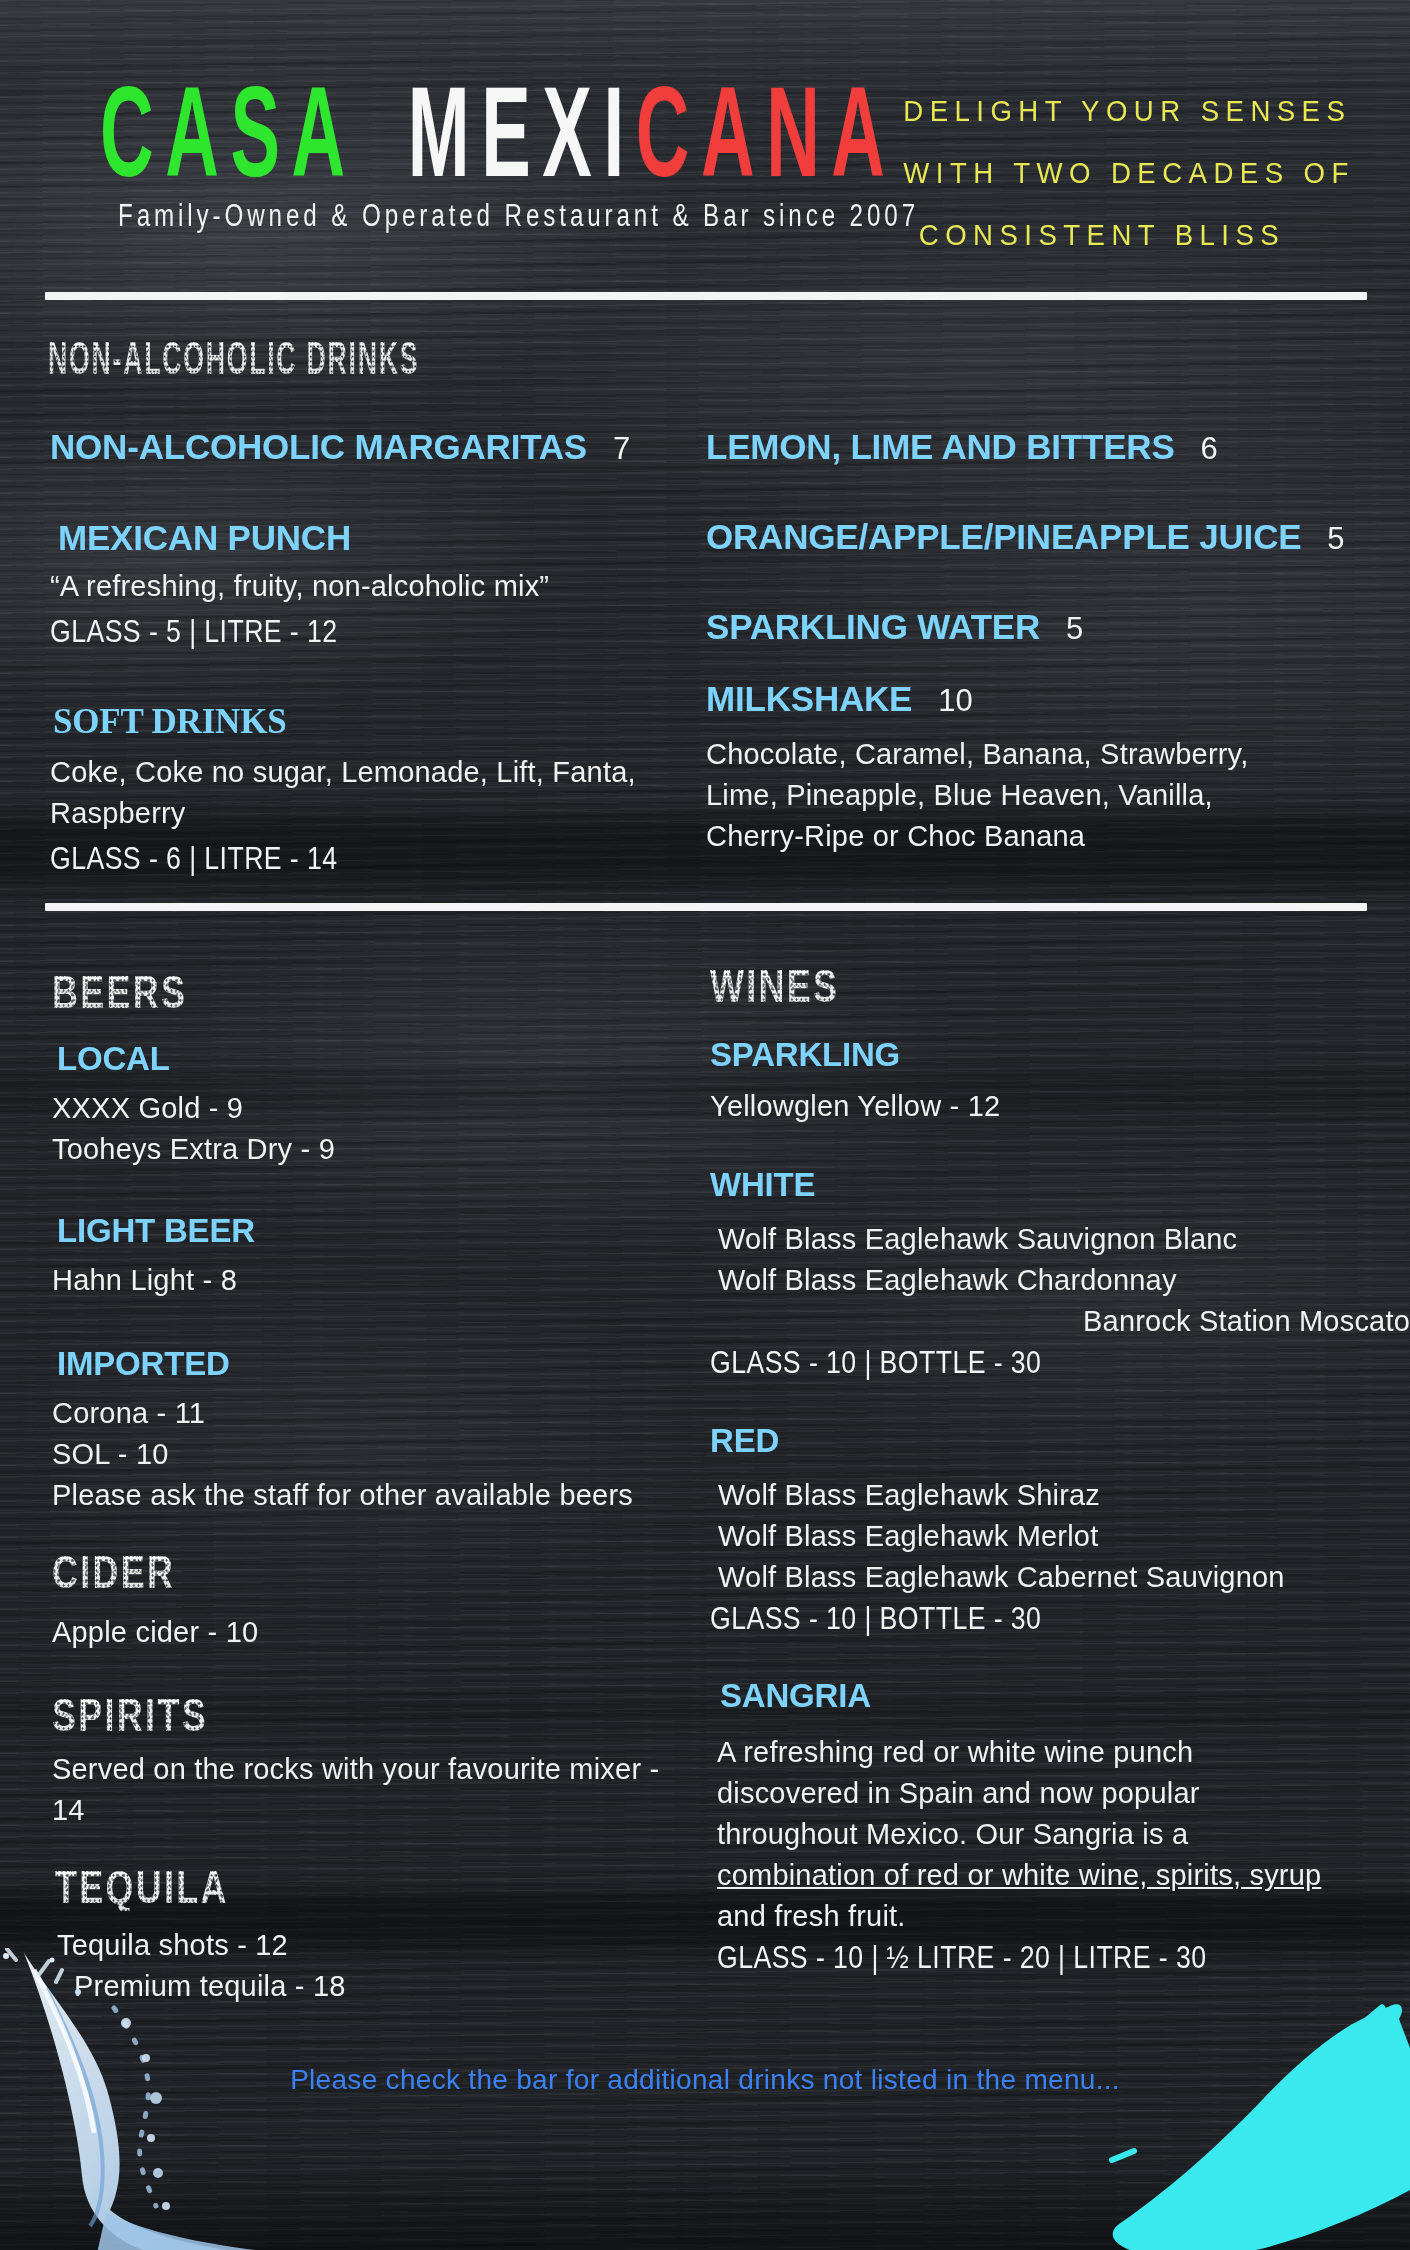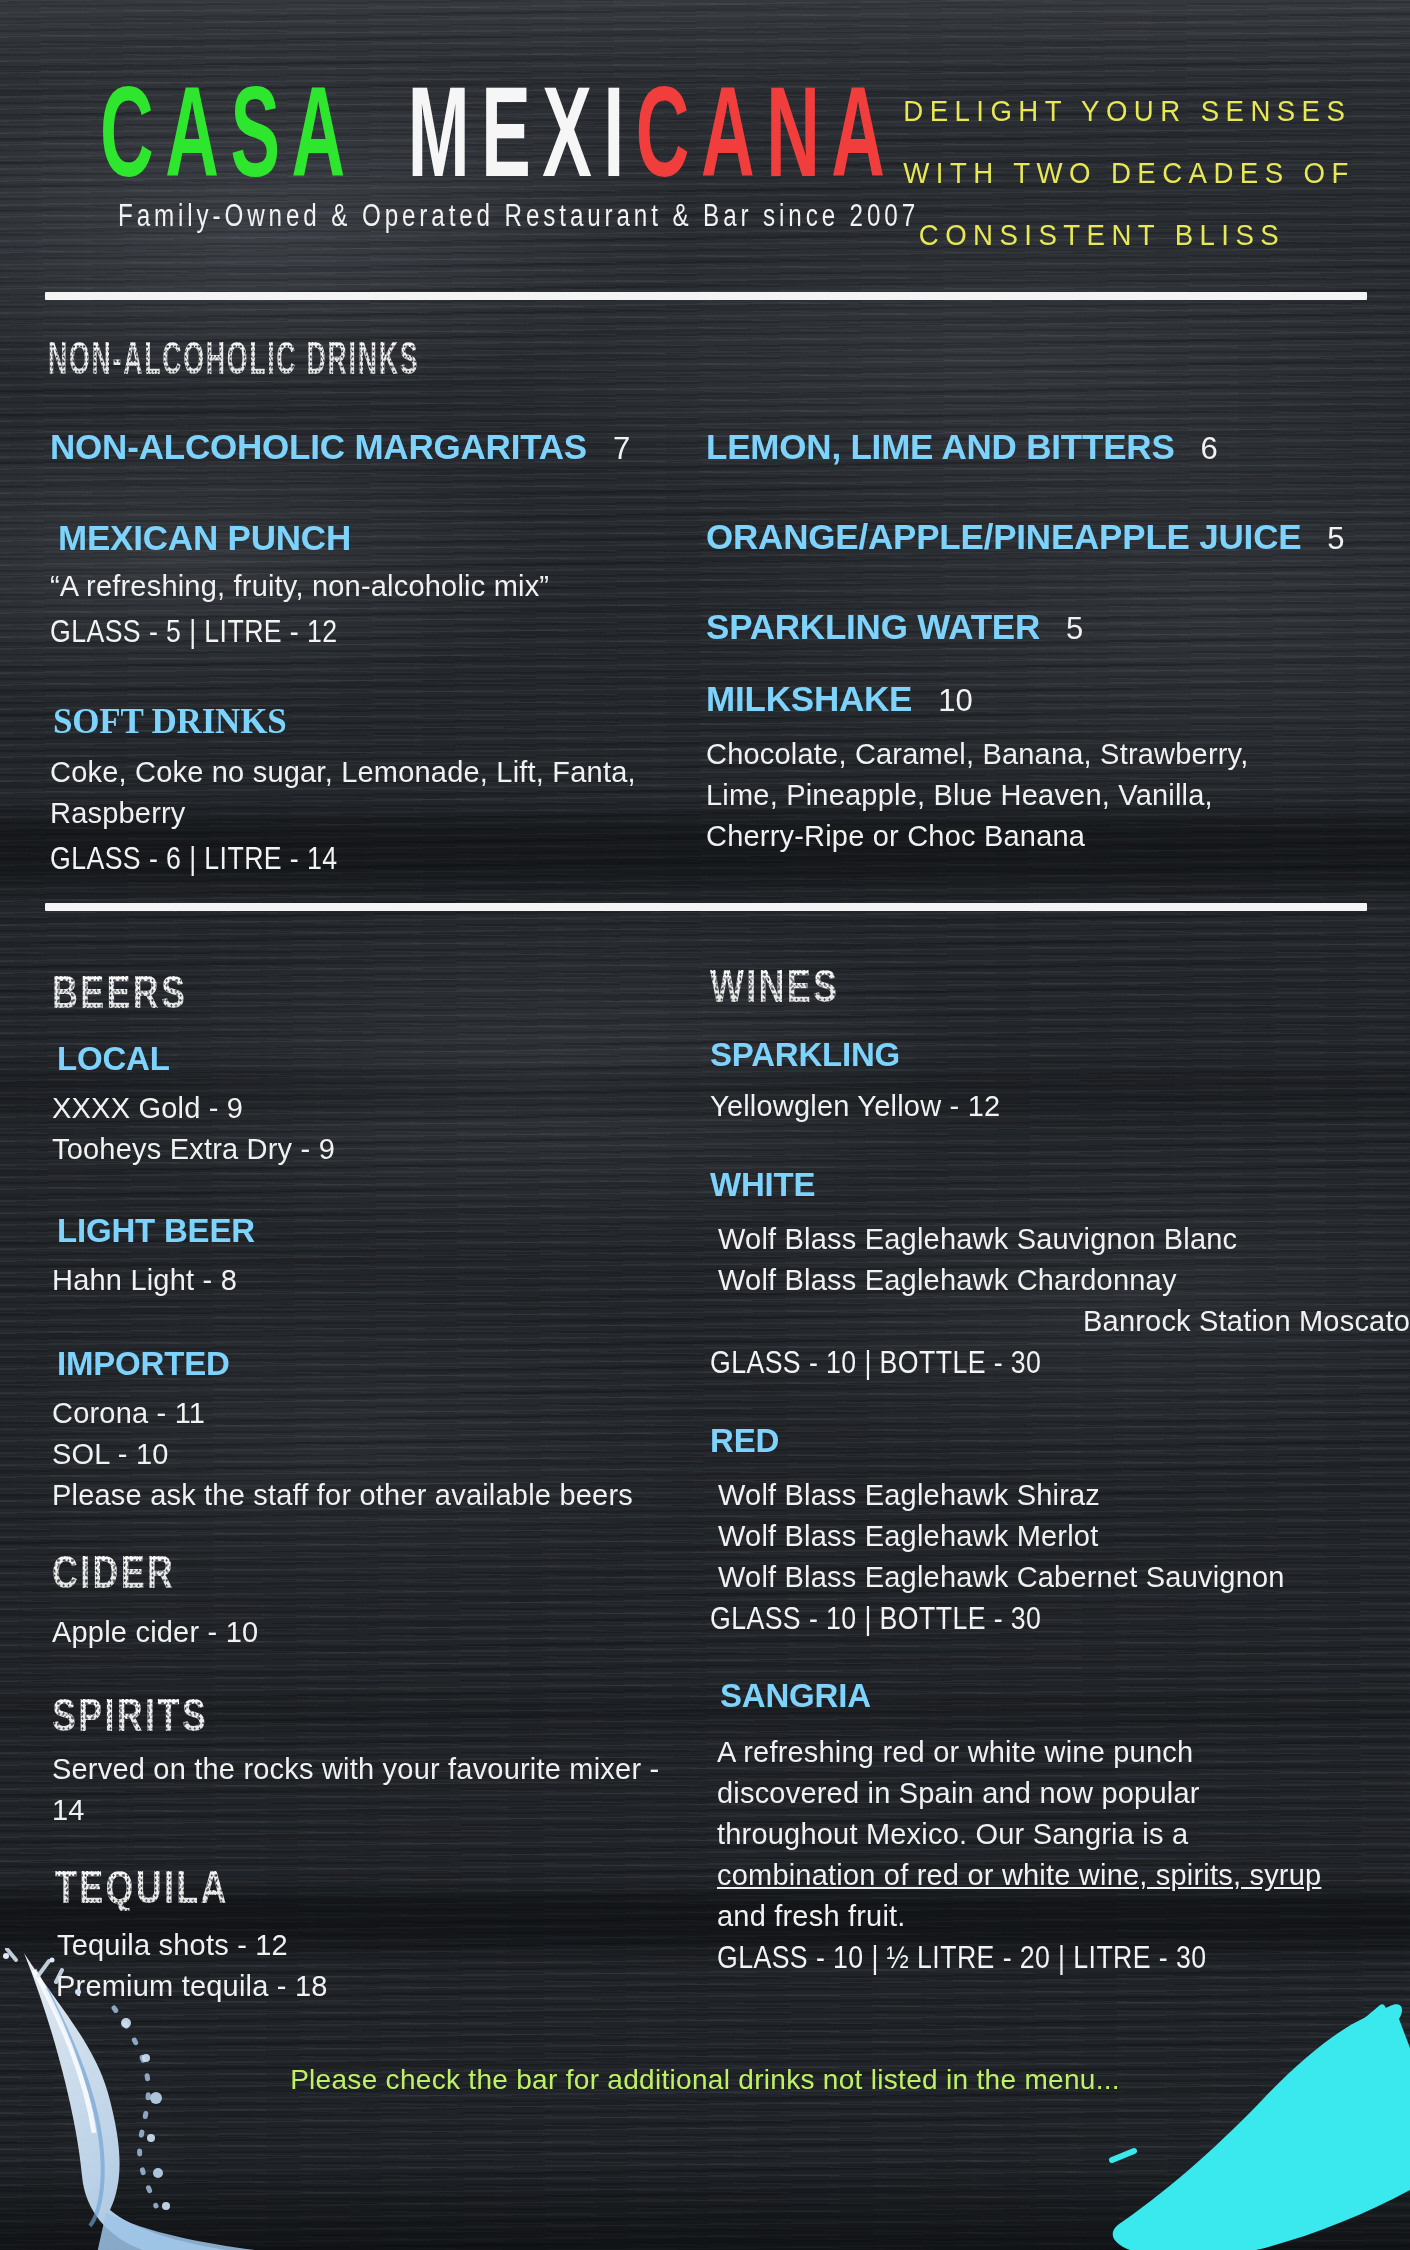--- a/index.html
+++ b/index.html
@@ -103,21 +103,21 @@
     white-space:nowrap;letter-spacing:.2px;
   }
   .sizes{
     display:inline-block;font-size:31px;line-height:41px;color:#f3f3f3;
     letter-spacing:.5px;white-space:nowrap;
     transform:scaleX(.86);transform-origin:0 50%;
   }
   .col{position:absolute;}
   .footer-note{
     position:absolute;left:0;top:2064px;width:1410px;
-    text-align:center;font-size:28px;color:#bef264;letter-spacing:.3px;
+    text-align:center;font-size:28px;color:#3b82f6;letter-spacing:.3px;
   }
 
   
   .splash{position:absolute;left:-14px;top:1948px;width:300px;height:310px;}
   .brush{position:absolute;left:1100px;top:1988px;width:310px;height:262px;}
 </style>
 </head>
 <body>
 
 <div class="page">
@@ -187,21 +187,21 @@
     <div class="line" style="margin-top:8px;">Corona - 11</div>
     <div class="line">SOL - 10</div>
     <div class="line">Please ask the staff for other available beers</div>
     <div style="margin-top:32px;"><span class="grunge">CIDER</span></div>
     <div class="line" style="margin-top:16px;">Apple cider - 10</div>
     <div style="margin-top:38px;"><span class="grunge">SPIRITS</span></div>
     <div class="line" style="margin-top:10px;">Served on the rocks with your favourite mixer -</div>
     <div class="line">14</div>
     <div style="margin-top:32px;margin-left:3px;"><span class="grunge">TEQUILA</span></div>
     <div class="line" style="margin-top:14px;margin-left:5px;">Tequila shots - 12</div>
-    <div class="line" style="margin-left:4px;">Premium tequila - 18</div>
+    <div class="line" style="margin-left:22px;">Premium tequila - 18</div>
   </div>
 
   <div class="col" style="left:710px;top:962px;width:700px;">
     <div><span class="grunge">WINES</span></div>
     <div style="margin-top:24px;"><span class="cyan-h small">SPARKLING</span></div>
     <div class="line" style="margin-top:10px;">Yellowglen Yellow - 12</div>
     <div style="margin-top:37px;"><span class="cyan-h small">WHITE</span></div>
     <div class="line" style="margin-top:13px;margin-left:8px;">Wolf Blass Eaglehawk Sauvignon Blanc</div>
     <div class="line" style="margin-left:8px;">Wolf Blass Eaglehawk Chardonnay</div>
     <div class="line" style="margin-left:5px;text-align:right;">Banrock Station Moscato</div>

